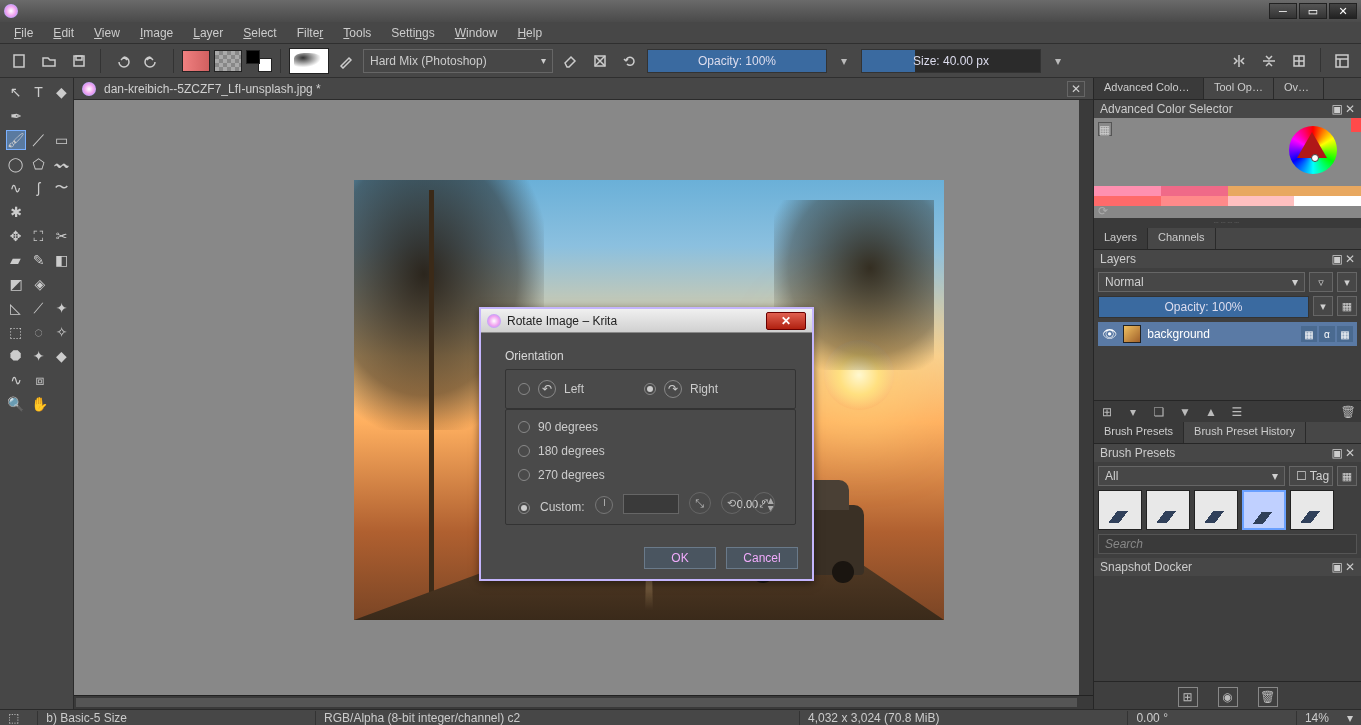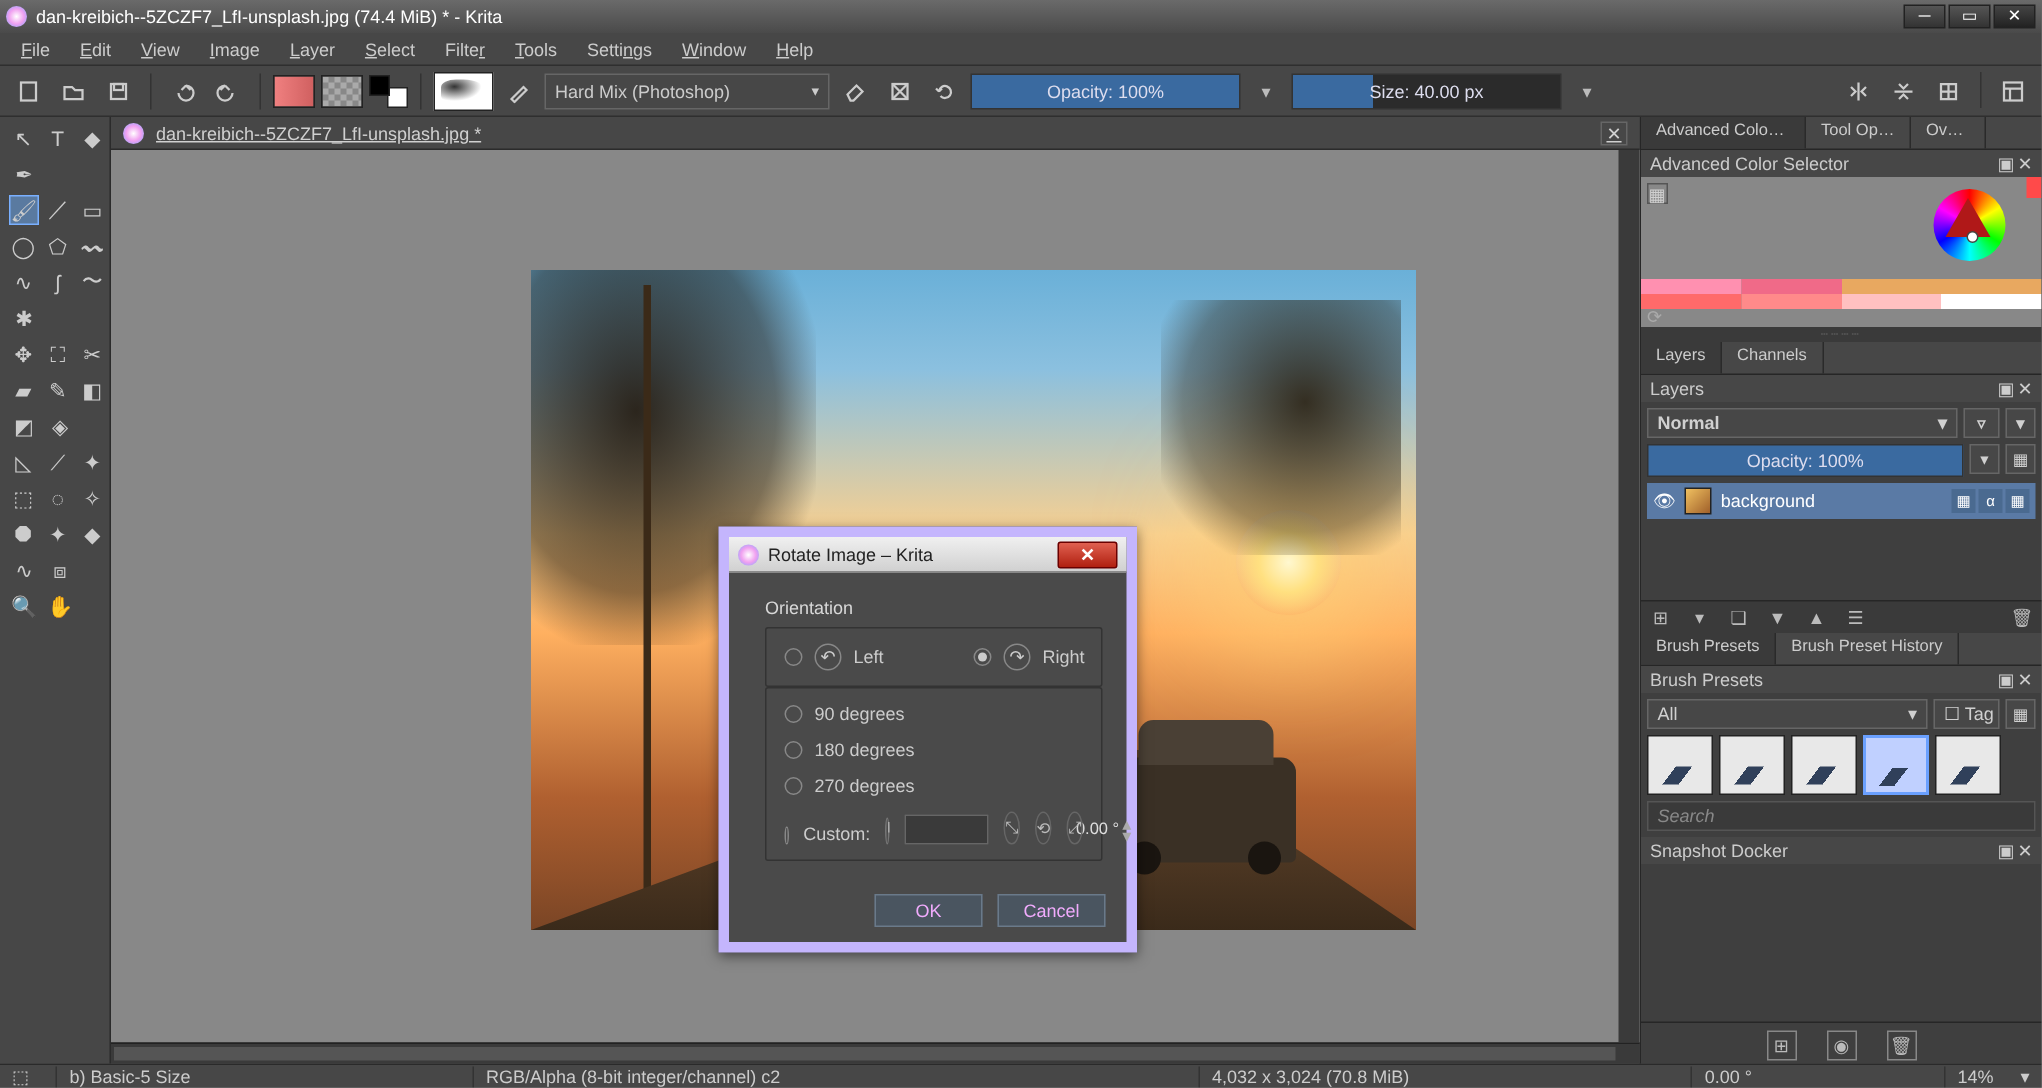--- a/index.html
+++ b/index.html
@@ -34,21 +34,21 @@
 .slider.opacity { width:180px; background: linear-gradient(to right, #3a6aa0 100%, #333 0); }
 .slider.size { width:180px; background: linear-gradient(to right, #3a6aa0 30%, #2b2b2b 30%); }
 .toolbar-right { margin-left:auto; display:flex; gap:4px;}
 
 
 .columns { display:flex; height: calc(100% - 22px - 22px - 34px - 16px); }
 .toolbox { width: 74px; background:#474747; border-right:1px solid #2b2b2b; padding:4px 2px; }
 .toolbox .row { display:flex; gap:4px; justify-content:flex-start; margin-bottom:4px; padding-left:4px; }
 .tool { width:20px; height:20px; color:#ccc; display:flex; align-items:center; justify-content:center; font-size: 14px; }
 .tool.active { background: #5a7aa0; border:1px solid #7ab0ff;}
-.canvas-area { flex:1; display:flex; flex-direction:column; background:#474747; position:relative;text-decoration:underline; }
+.canvas-area { flex:1; display:flex; flex-direction:column; background:#474747; position:relative; }
 .doc-tab { height:22px; display:flex; align-items:center; padding: 0 8px; background:#474747; border-bottom:1px solid #2b2b2b; }
 .doc-tab .titleicon { width:14px; height:14px; margin-right:8px; border-radius:50%; background: radial-gradient(circle, #fff, #f0a0f0, #7aa7ff);}
 .doc-tab .close { margin-left:auto; width:18px; height:16px; border:1px solid #666; text-align:center; line-height:14px;}
 .viewport { flex:1; background:#888; position:relative; overflow:hidden; }
 .scrollbar-h { height:14px; background:#3a3a3a; border-top:1px solid #222; position:relative;}
 .scrollbar-h .thumb { position:absolute; left:2px; right:16px; top:2px; bottom:2px; background:#555; }
 .scrollbar-v { position:absolute; right:0; top:0; bottom:0; width:14px; background:#3a3a3a; }
 
 
 .canvas-image { position:absolute; left:280px; top:80px; width:590px; height:440px; background: linear-gradient(180deg, #6ab0d8 0%, #8bc0df 15%, #f8d090 40%, #ffb060 55%, #b06030 80%, #7a4525 100%); overflow:hidden;}
@@ -56,21 +56,21 @@
 .tree1 { position:absolute; left:-10px; top:-10px; width:200px; height:260px; background: radial-gradient(ellipse at 40% 40%, rgba(30,20,10,0.9), rgba(30,20,10,0.5) 55%, transparent 75%);}
 .tree2 { position:absolute; right:10px; top:20px; width:160px; height:170px; background: radial-gradient(ellipse at 60% 40%, rgba(40,30,15,0.9), rgba(40,30,15,0.4) 60%, transparent 80%);}
 .pole { position:absolute; left:75px; top:10px; width:5px; height:430px; background:#3b2a18;}
 .road { position:absolute; left:0; right:0; bottom:0; height:120px; background: linear-gradient(0deg, #3a2a1a, #6a4a2f); clip-path: polygon(0 100%, 100% 100%, 70% 0, 55% 0);}
 .roadline { position:absolute; left:50%; bottom:0; width:6px; height:110px; background: linear-gradient(#ffd99a, transparent); transform: translateX(-50%) perspective(200px) rotateX(50deg);}
 .car { position:absolute; right:80px; bottom:45px; width:120px; height:70px; background:#3a3025; border-radius: 10px 10px 4px 4px; }
 .car::before { content:""; position:absolute; top:-25px; left:15px; right:15px; height:30px; background:#4a4035; border-radius: 10px 10px 0 0;}
 .car::after { content:""; position:absolute; bottom:-8px; left:8px; width:22px; height:22px; background:#1a1510; border-radius:50%; box-shadow: 80px 0 #1a1510; }
 
 
-.dialog { position:absolute; left:405px; top:207px; width:279px; background:#4a4a4a; border:7px solid #c4b5fd; box-shadow: 0 2px 8px rgba(0,0,0,0.5); margin-top: 44px; }
+.dialog { position:absolute; left:405px; top:207px; width:335px; background:#4a4a4a; border:2px solid #c4b5fd; box-shadow: 0 2px 8px rgba(0,0,0,0.5); }
 .dlg-title { height:24px; background: linear-gradient(#f0f0f0, #d0d0d0); border-bottom:1px solid #888; display:flex; align-items:center; padding:0 6px; color:#222;}
 .dlg-title .icon { width:14px; height:14px; border-radius:50%; background: radial-gradient(circle, #fff, #f0a0f0, #7aa7ff); margin-right:6px;}
 .dlg-title .x { margin-left:auto; width:40px; height:18px; background: linear-gradient(#e06050,#b02010); border:1px solid #6a0000; border-radius:2px; color:#fff; text-align:center; line-height:16px; font-weight:bold;}
 .dlg-body { padding: 8px 16px 12px 24px; color:#ccc;}
 .group-label { margin: 8px 0 6px 0; color:#d8d8d8;}
 .group { border:1px solid #333; border-radius:2px; padding:10px 12px; display:flex; flex-direction:column; gap:10px; }
 .group.orient { flex-direction:row; gap:60px; }
 .radio-row { display:flex; align-items:center; gap:8px;}
 .radio { width:12px; height:12px; border-radius:50%; border:1px solid #888; position:relative;}
 .radio.checked::after { content:""; position:absolute; inset:2px; border-radius:50%; background:#ccc;}
@@ -126,21 +126,20 @@
 .statusbar .cell:first-child { border-left:none; padding-left:0;}
 .statusbar .spacer { flex:1; }
 
 svg { width: 16px; height: 16px; fill: none; stroke: #ccc; stroke-width: 1.5; }
 </style>
 </head>
 <body>
 
 <div class="titlebar">
   <div class="icon"></div>
-  <span>dan-kreibich--5ZCZF7_LfI-unsplash.jpg (74.4 MiB) * - Krita</span>
   <div class="spacer"></div>
   <div class="winbtn">─</div>
   <div class="winbtn">▭</div>
   <div class="winbtn close">✕</div>
 </div>
 
 <div class="menubar">
   <span><u>F</u>ile</span>
   <span><u>E</u>dit</span>
   <span><u>V</u>iew</span>
@@ -436,21 +435,21 @@
       <div class="tab">Channels</div>
     </div>
     <div class="docker-title">
       <span>Layers</span>
       <div class="ricons">
           <span>▣</span>
           <span>✕</span>
         </div>
     </div>
     <div class="layers-body">
-      <div style="display:flex; gap:4px;font-weight:bold;">
+      <div style="display:flex; gap:4px;">
         <div class="small-combo" style="flex:1">
           <span>Normal</span>
             <span>▾</span>
         </div>
         <div class="small-combo" style="width:24px; justify-content:center;">▿</div>
         <div class="small-combo" style="width:20px; justify-content:center;">▾</div>
       </div>
       <div style="display:flex; gap:4px;">
         <div class="layer-opacity" style="flex:1">
           <span>Opacity:  100%</span>

